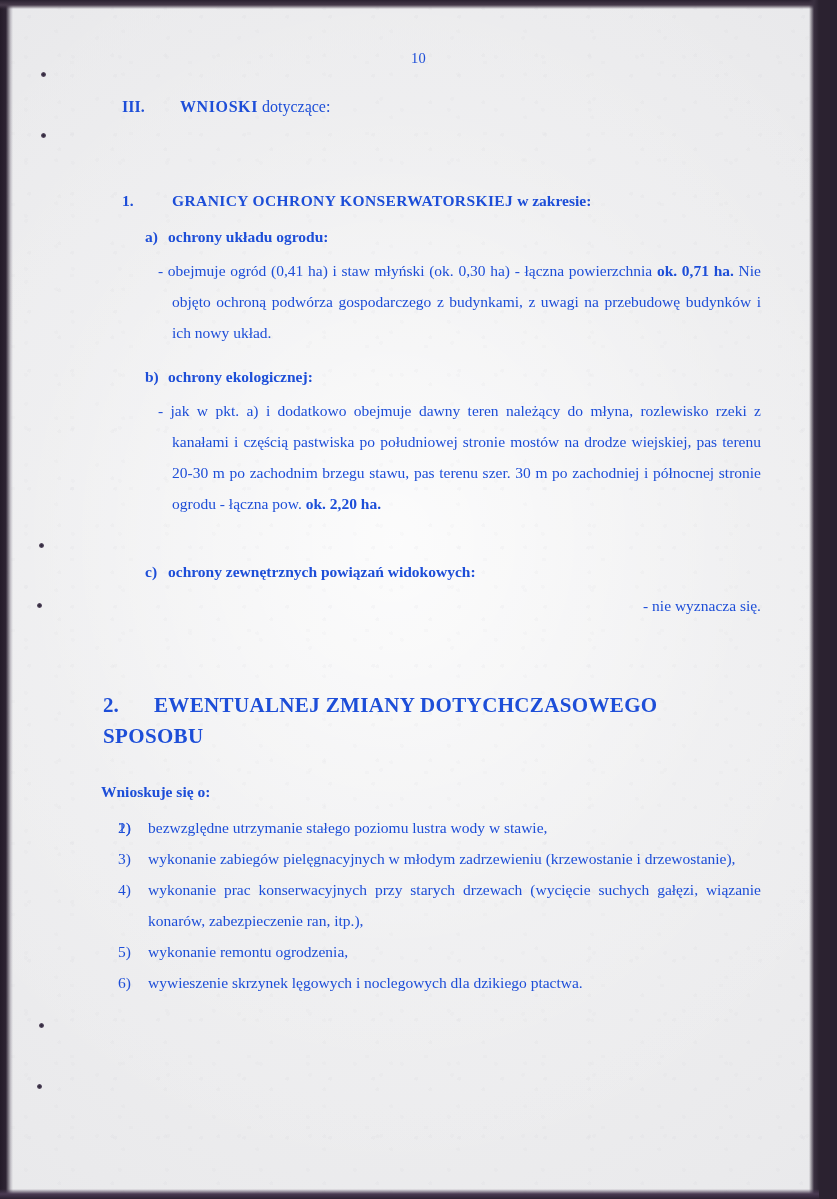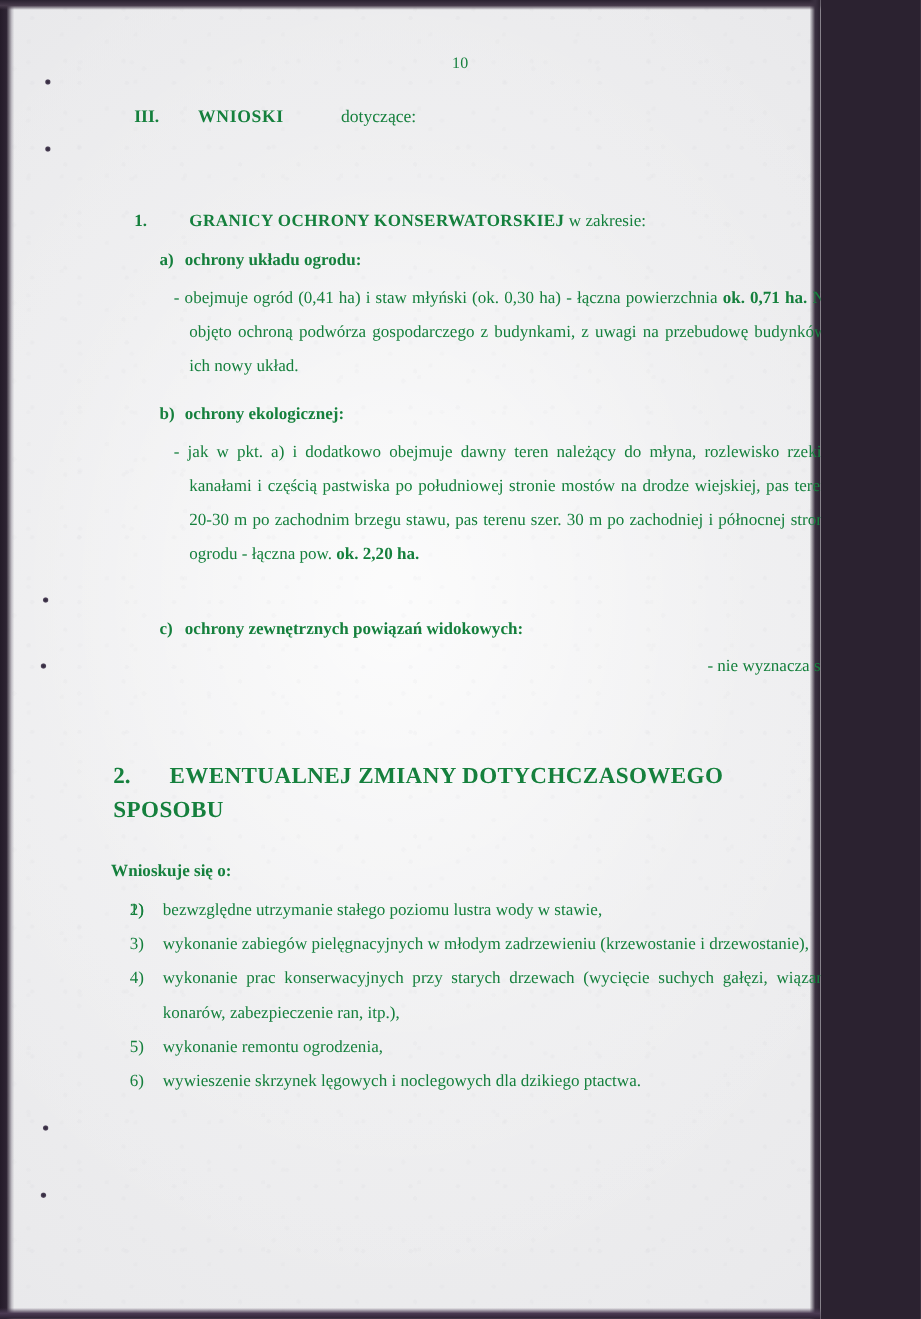--- a/index.html
+++ b/index.html
@@ -2,26 +2,26 @@
 <html><head>
 <meta charset="utf-8">
 <style>
   html, body {
     margin: 0;
     padding: 0;
     background: #2b2230;
   }
   #page {
     position: relative;
-    width: 746px;
+    width: 819px;
     height: 1199px;
     overflow: hidden;
     background: #ededee;
     font-family: "Liberation Serif", "DejaVu Serif", serif;
-    color: #15803d;
+    color: #1d4ed8;
   }
   
   #paper {
     position: absolute;
     inset: 0;
     background:
       radial-gradient(ellipse 70% 55% at 48% 45%, rgba(255,255,255,0.75) 0%, rgba(255,255,255,0.15) 60%, rgba(255,255,255,0) 100%),
       radial-gradient(ellipse 120% 90% at 50% 50%, #f2f2f3 0%, #eaeaec 62%, #e3e3e7 100%);
   }
   #grain {
@@ -76,29 +76,29 @@
   }
 
   .blk { position: absolute; }
 
   .romanline {
     left: 122px; top: 98px;
     font-size: 16px;
   }
   .romanline .num { font-weight: bold; display: inline-block; width: 58px; }
   .romanline .cap { font-weight: bold; letter-spacing: 0.6px; }
-  .romanline .tail { font-weight: normal; margin-left: 48px; }
+  .romanline .tail { font-weight: normal; }
 
   .sec1 {
     left: 122px; top: 192px;
     font-size: 15.5px;
   }
   .sec1 .num { font-weight: bold; display: inline-block; width: 50px; }
   .sec1 .cap { font-weight: bold; letter-spacing: 0.4px; }
-  .sec1 .tail { font-weight: normal; text-align: right; }
+  .sec1 .tail { font-weight: bold; text-align: right; }
 
   
   .sub { position: absolute; width: 620px; }
   .sub .lead {
     font-weight: bold;
     font-size: 15.5px;
     margin-left: 23px;
     position: relative;
   }
   .sub .lead .mk {

